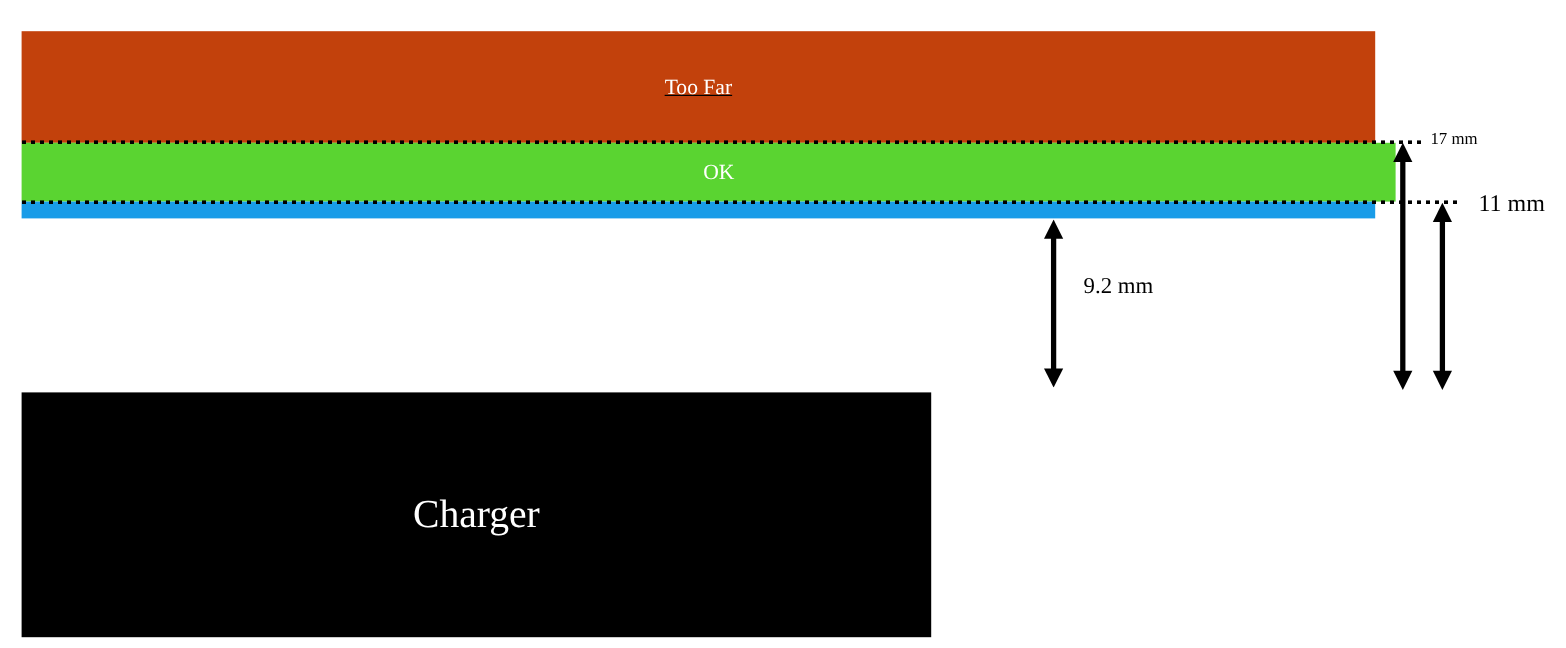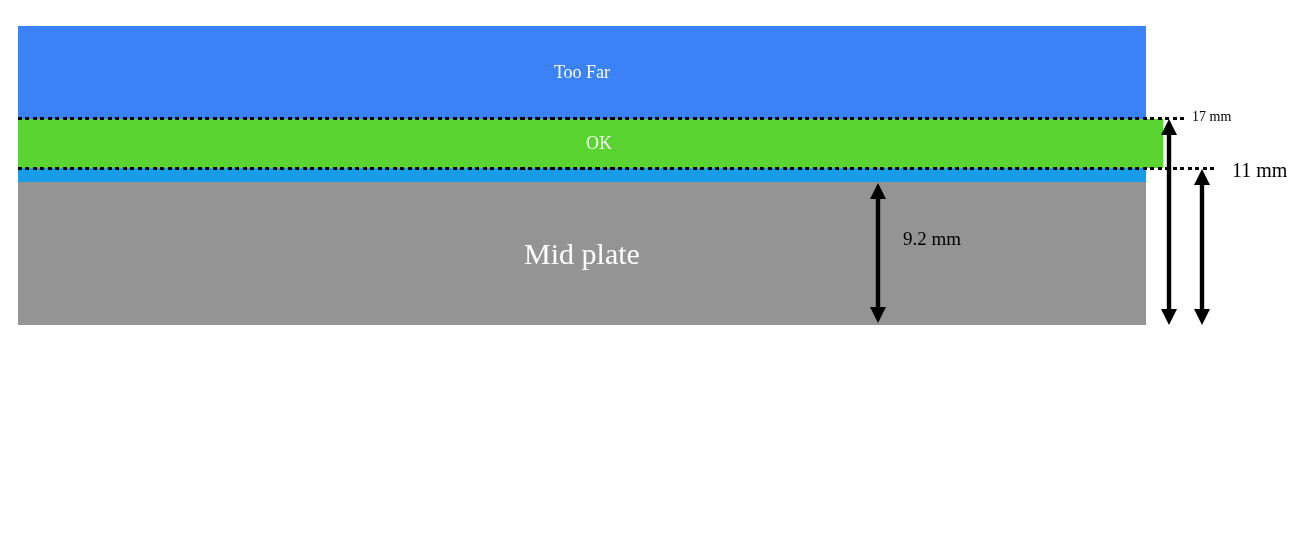--- a/index.html
+++ b/index.html
@@ -60,34 +60,34 @@
   }
   .dim-92 { left: 903px;  top: 228px; font-size: 19px; }
   .dim-17 { left: 1192px; top: 109px; font-size: 14px; }
   .dim-11 { left: 1232px; top: 159px; font-size: 20px; }
 </style>
 </head>
 <body>
 
 <div class="canvas" style="background: rgb(255, 255, 255);">
 
-  <div class="band zone-too-far" style="background: #3b82f6;">
+  <div class="band zone-too-far" style="background: #c2410c; text-decoration: underline;">
     <span class="band-label lbl-sm" style="color: rgb(255, 255, 255);">Too Far</span>
   </div>
 
   <div class="band zone-ok" style="background: rgb(90, 212, 49);">
     <span class="band-label lbl-sm" style="color: rgb(255, 255, 255);">OK</span>
   </div>
 
   <div class="band zone-blue" style="background: rgb(25, 156, 232);"></div>
 
-  <div class="band zone-mid" style="background: rgb(148, 148, 148);">
-    <span class="band-label lbl-mid" style="color: rgb(255, 255, 255);">Mid plate</span>
+
+  <div class="charger-block" style="background: rgb(0, 0, 0);">
+    <span class="band-label lbl-chg" style="color: rgb(255, 255, 255);">Charger</span>
   </div>
-
 
   <div class="dotline dot-17"></div>
   <div class="dotline dot-11"></div>
 
   <svg class="arrow arr-92" width="18" height="140" viewBox="0 0 18 140" style="fill: rgb(0, 0, 0);">
     <polygon points="9,0 17,16 1,16"></polygon>
     <polygon points="9,140 17,124 1,124"></polygon>
     <rect x="6.8" y="12" width="4.4" height="116"></rect>
   </svg>
 

